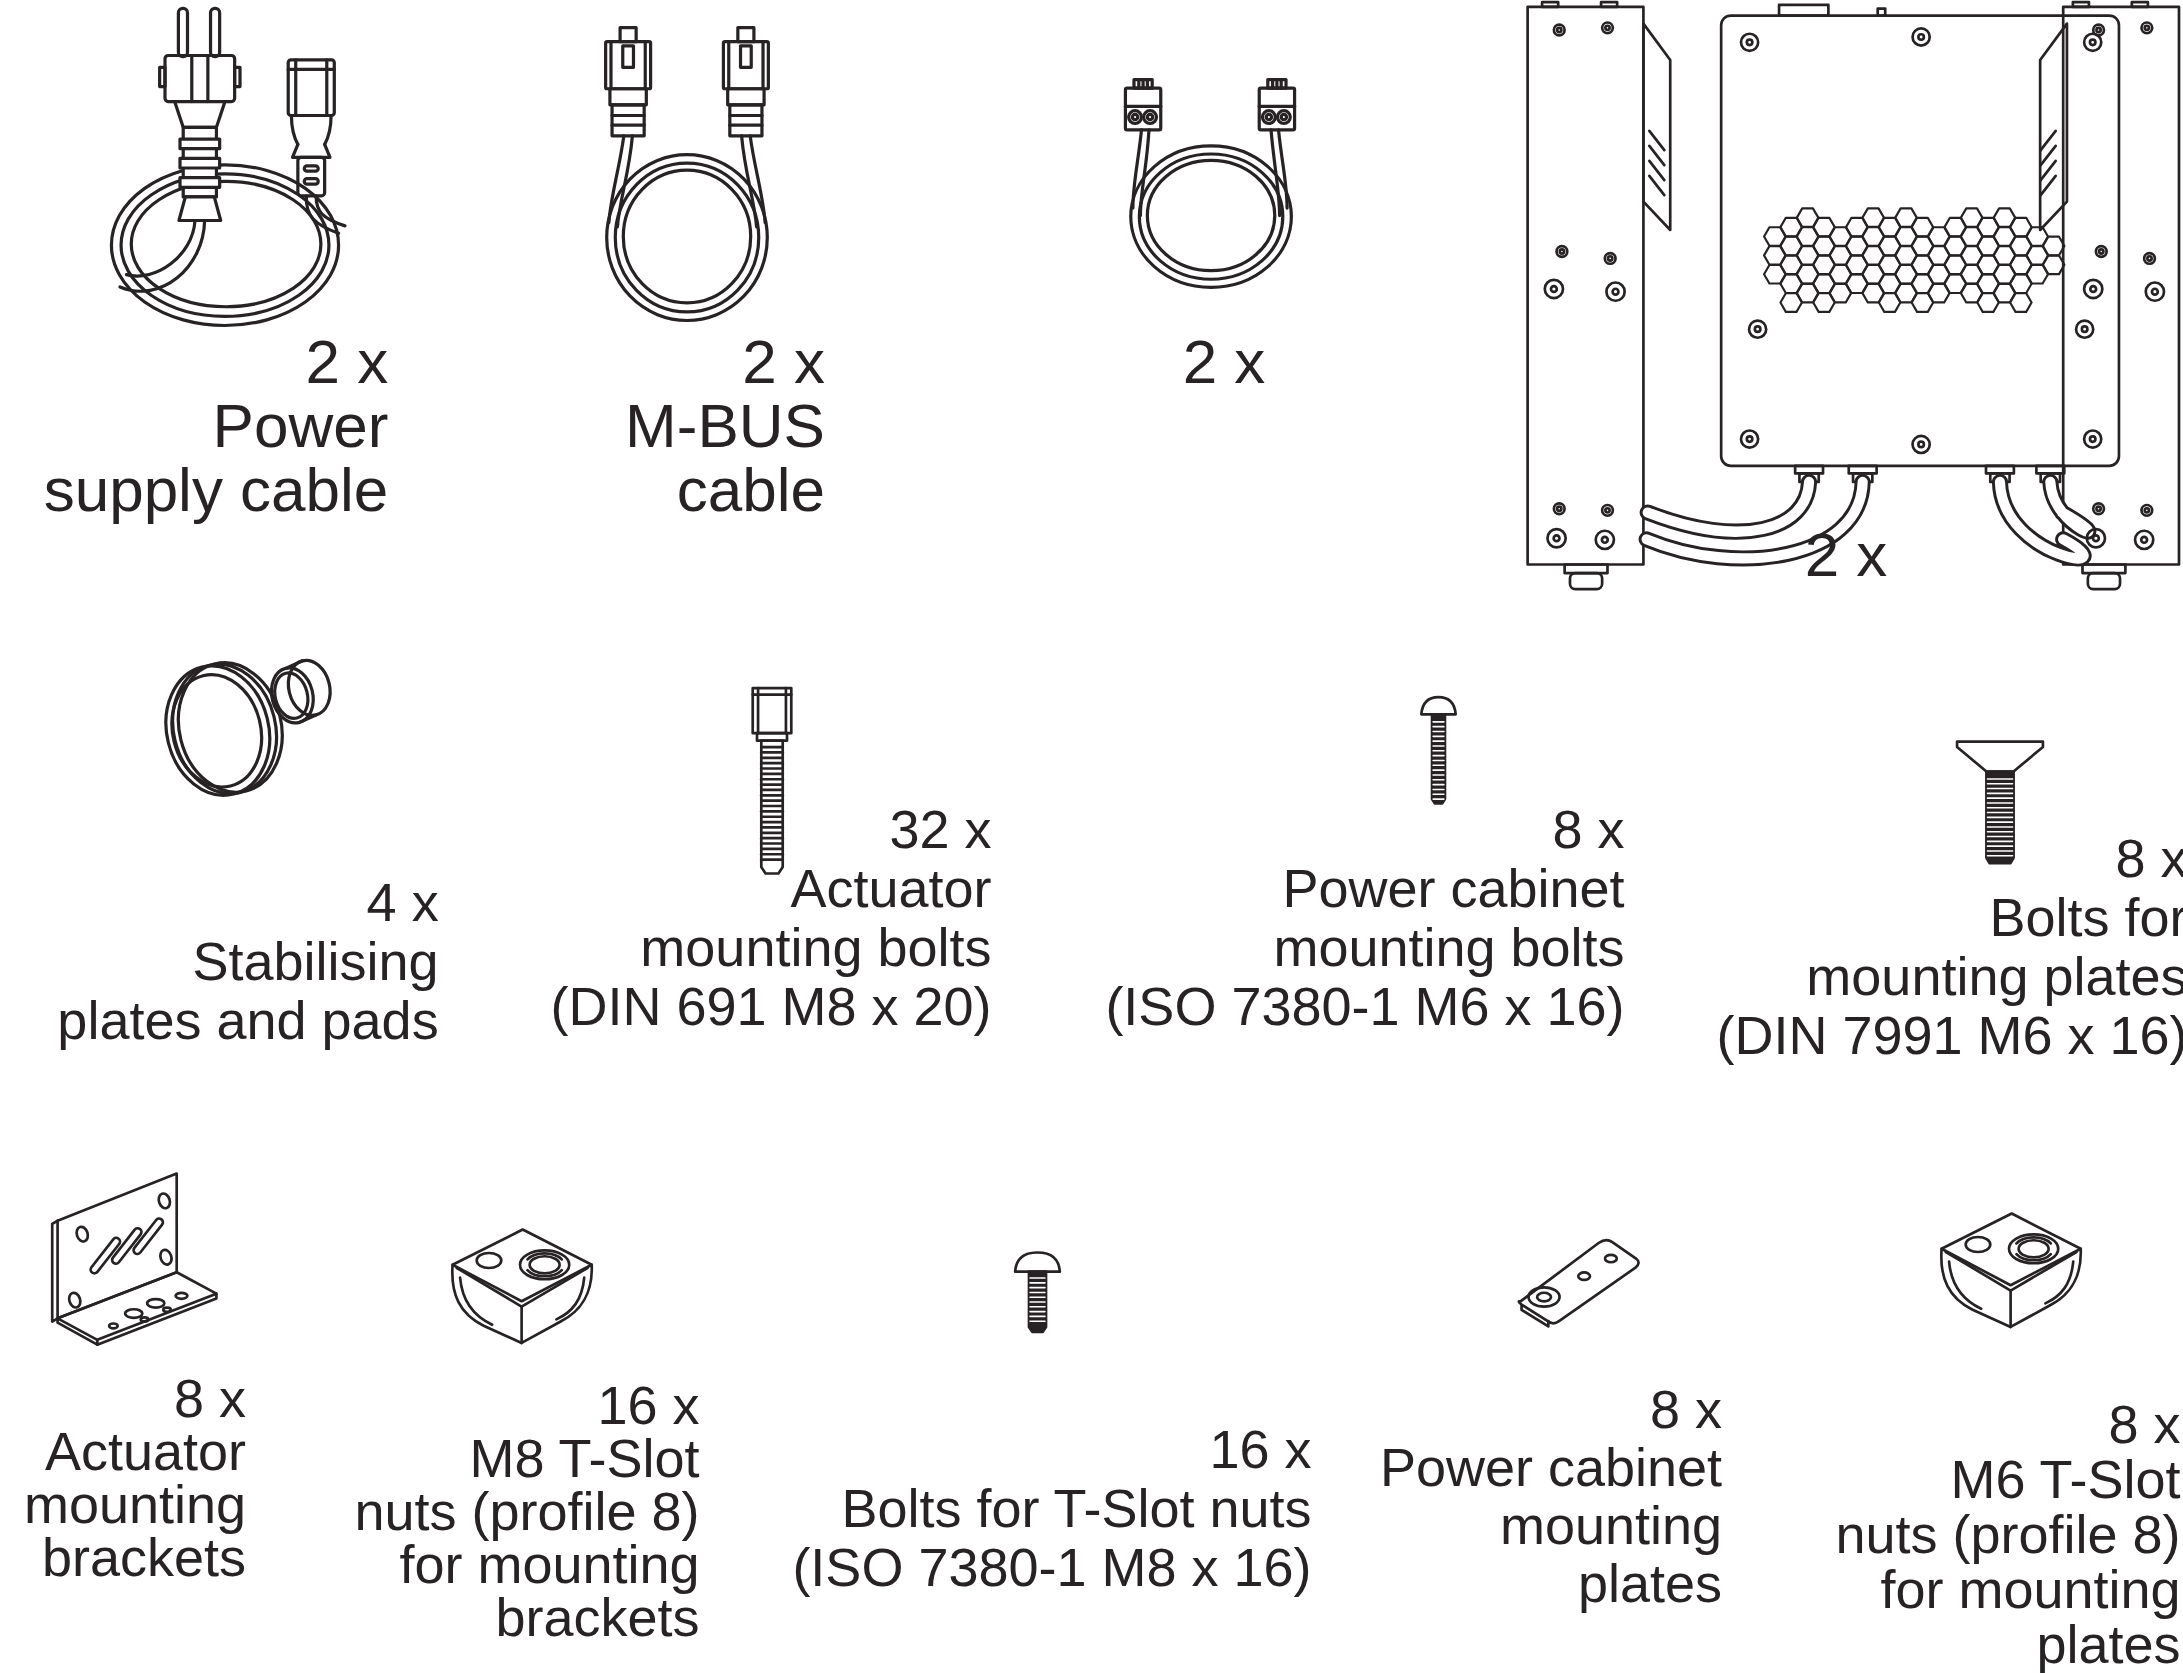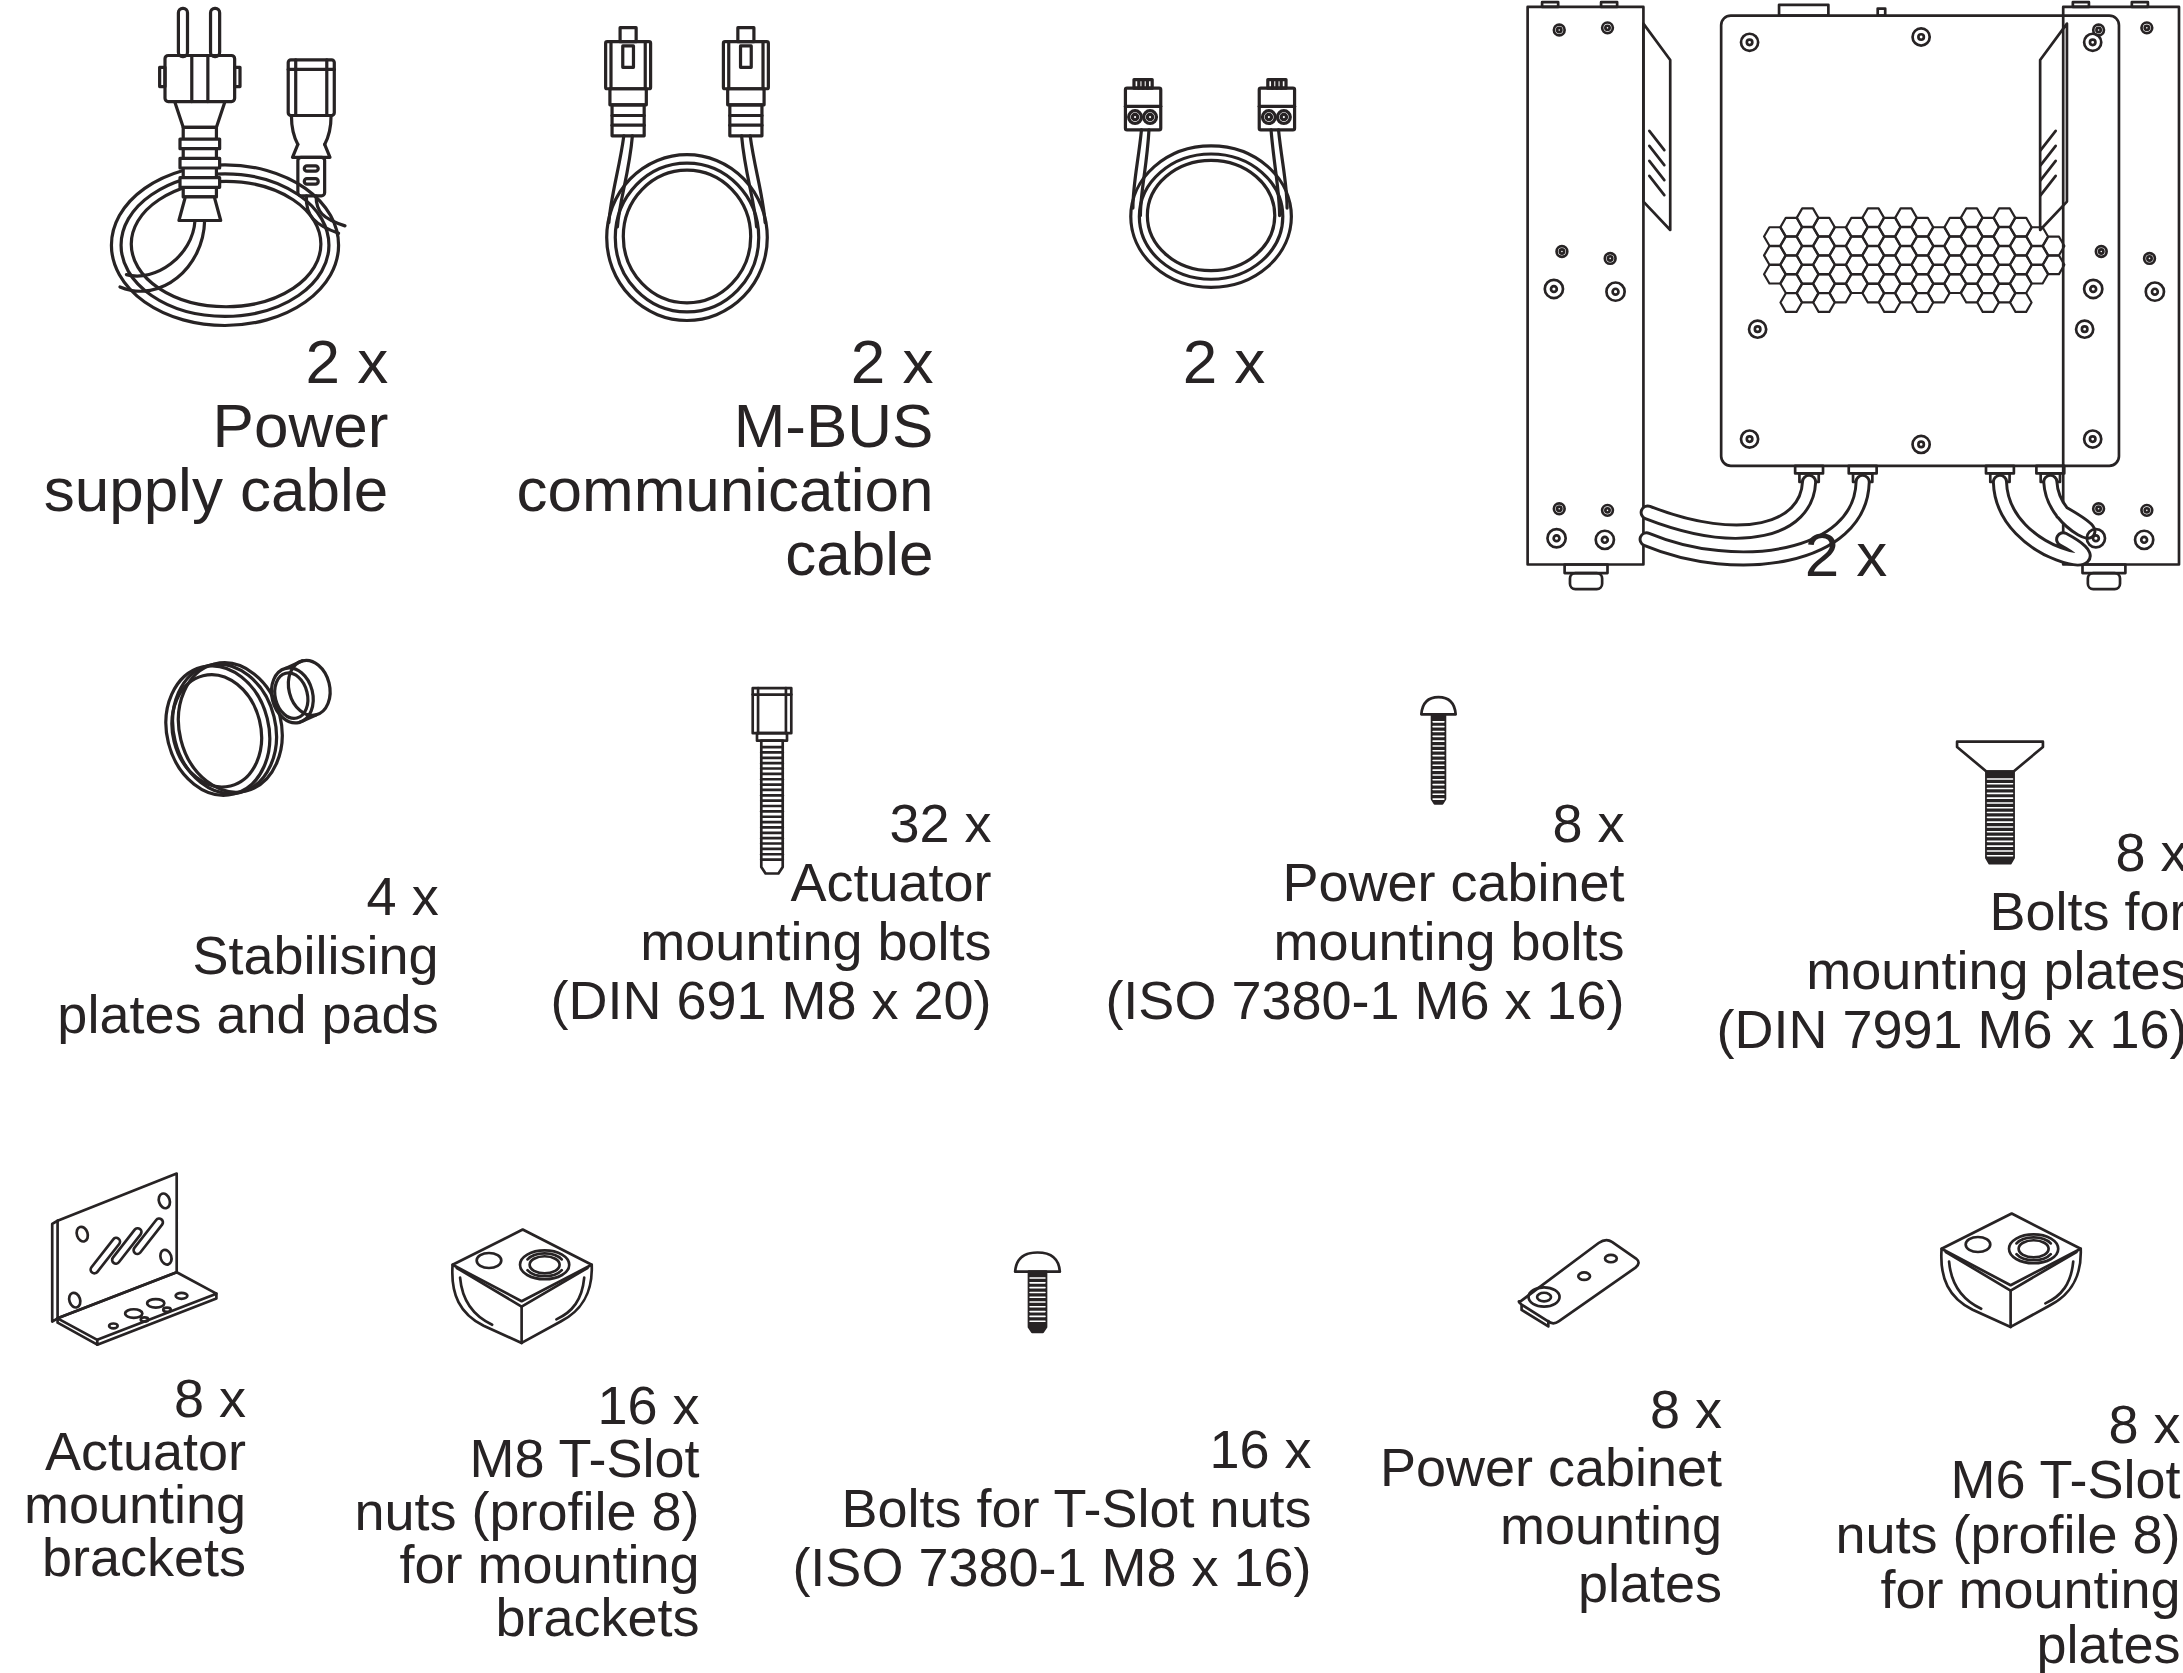--- a/index.html
+++ b/index.html
@@ -8,21 +8,21 @@
        font-family:"Liberation Sans", sans-serif;}
   .page{position:relative;width:2183px;height:1673px;background:#fff;}
   .art{position:absolute;overflow:visible;}
   .ink{stroke:var(--ink);fill:none;stroke-linecap:round;stroke-linejoin:round;}
   .solid{fill:var(--ink);}
   .wfill{fill:#fff;}
   .core{stroke:#fff;}
   .label{position:absolute;transform:translateX(-50%);text-align:right;
          color:var(--ink);white-space:nowrap;font-weight:400;letter-spacing:0px;}
   .r1{font-size:62px;line-height:64px;}
-  .r2{font-size:54px;line-height:59px;}
+  .r2{font-size:54px;line-height:59px;margin-top:6px;}
   .r3{font-size:54px;line-height:53px;}
   .lh110{line-height:59px;}
   .lh108{line-height:58px;}
   .lh102{line-height:55px;}
 </style>
 </head>
 <body>
 
 <div class="page">
 
@@ -521,21 +521,20 @@
   </svg>
 
   <div class="label r1" style="left:216px;top:330px">
       <div>2 x</div>
       <div>Power</div>
       <div>supply cable</div>
     </div>
   <div class="label r1" style="left:725px;top:330px">
       <div>2 x</div>
       <div>M-BUS</div>
-      <div>communication</div>
       <div>cable</div>
     </div>
   <div class="label r1" style="left:1224px;top:330px">
       <div>2 x</div>
     </div>
   <div class="label r1" style="left:1846px;top:523px">
       <div>2 x</div>
     </div>
   <div class="label r2" style="left:248px;top:867px">
       <div>4 x</div>

